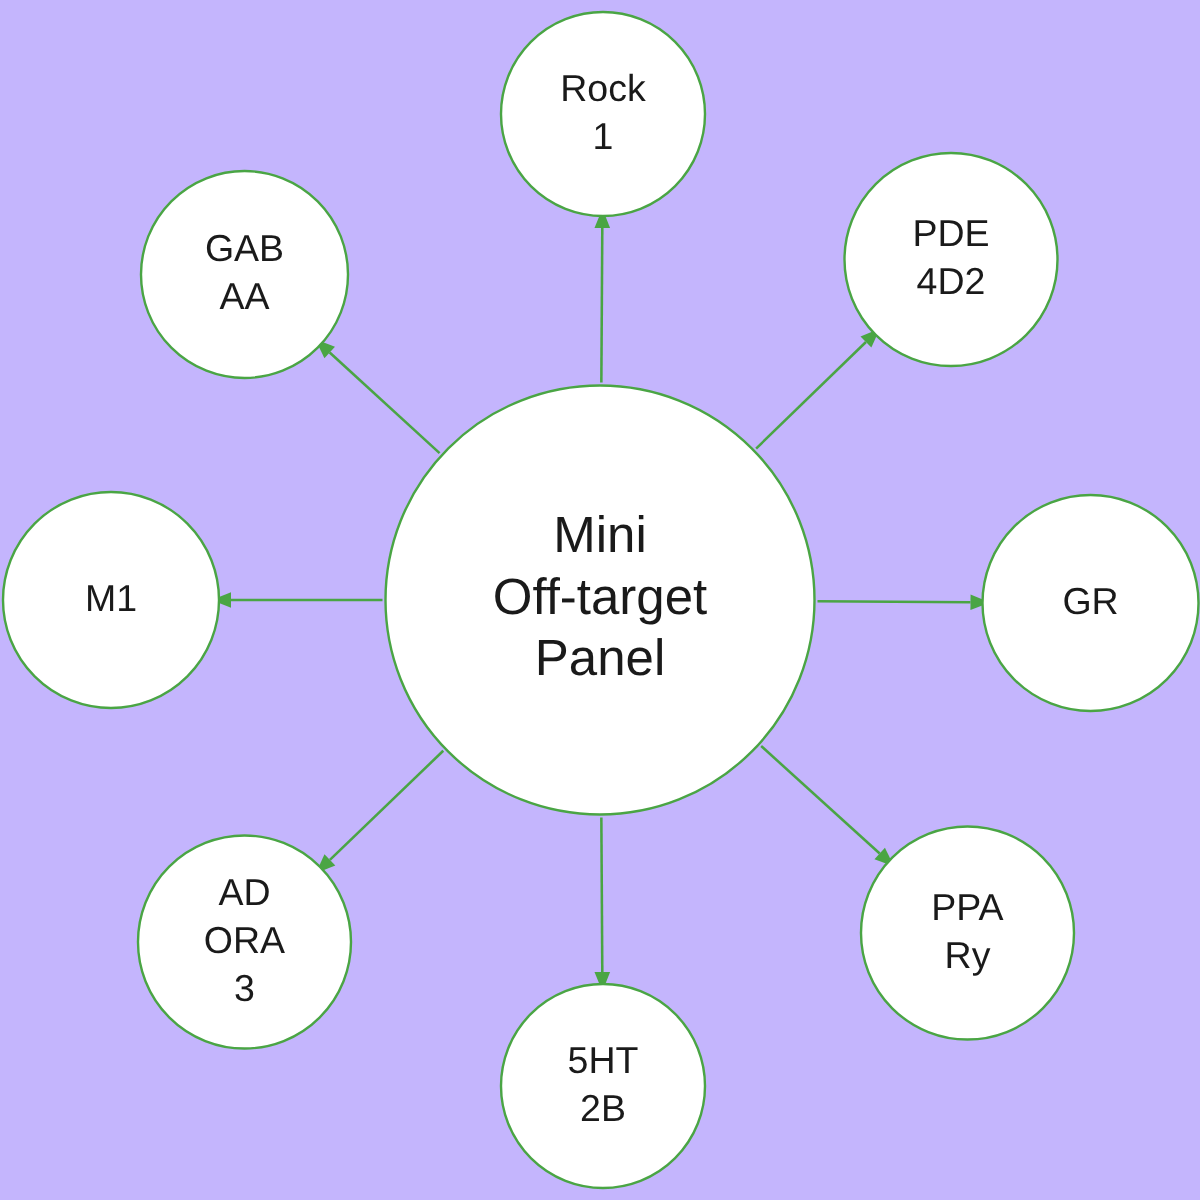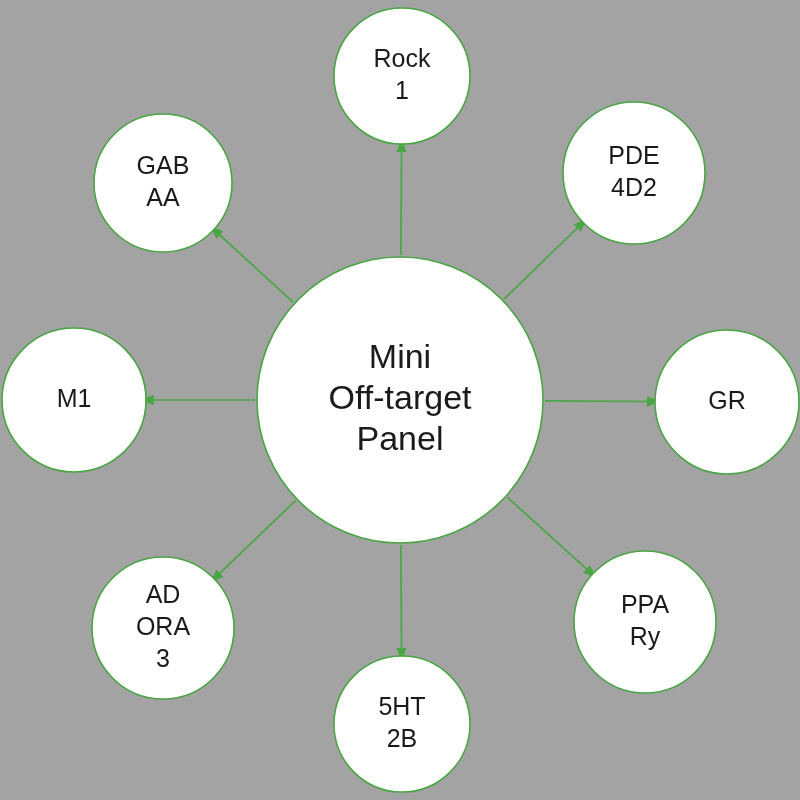--- a/index.html
+++ b/index.html
@@ -4,21 +4,21 @@
 <style>
   html, body {
     margin: 0;
     padding: 0;
     background: #ffffff;
   }
   #diagram-root {
     position: relative;
     width: 800px;
     height: 800px;
-    background: #a3a3a3;
+    background: #c4b5fd;
     font-family: "Liberation Sans", sans-serif;
     overflow: hidden;
   }
   svg#diagram-svg {
     display: block;
     width: 800px;
     height: 800px;
   }
   .node-circle {
     fill: #ffffff;

